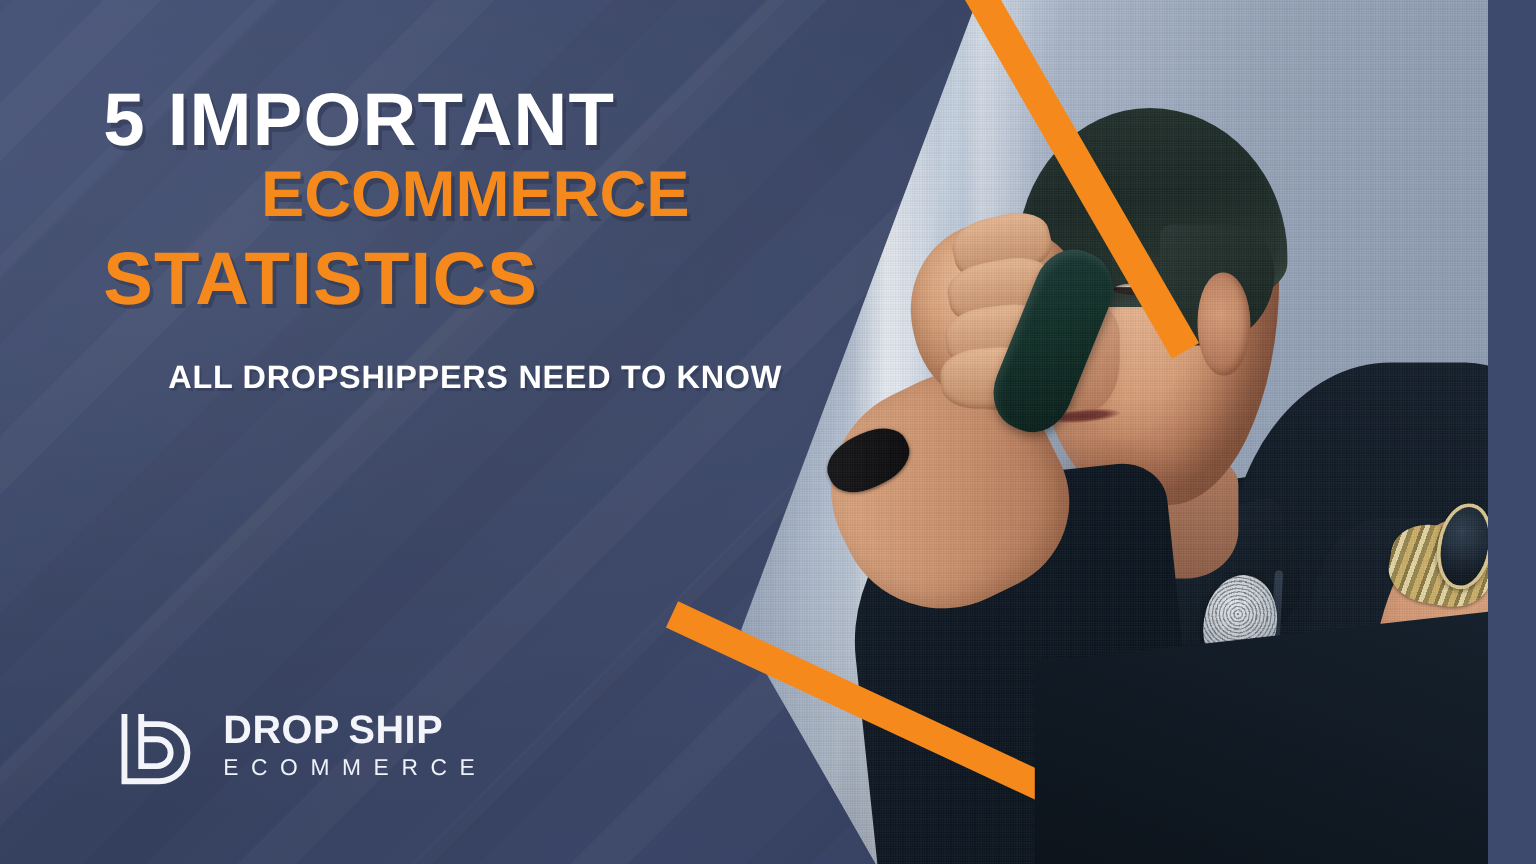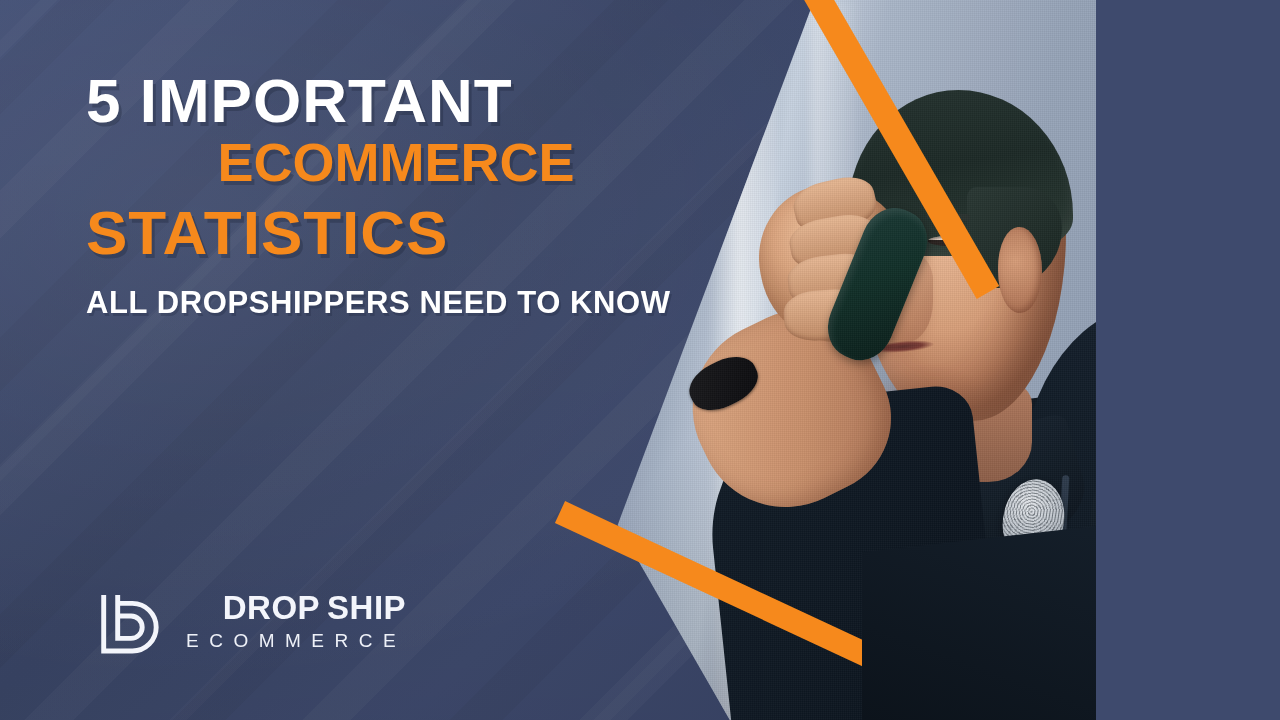--- a/index.html
+++ b/index.html
@@ -1,21 +1,21 @@
 <!DOCTYPE html>
 <html><head>
 <meta charset="utf-8">
 <style>
   * { margin:0; padding:0; box-sizing:border-box; }
   html,body { width:1280px; height:720px; overflow:hidden; background:#3e4a6d; }
   body { font-family:"Liberation Sans", sans-serif; }
 
   #thumb {
     position:relative;
-    width:1096px; height:720px;
+    width:1240px; height:720px;
     overflow:hidden;
     background:#7f1d1d;
   }
 
   
   .bg-base {
     position:absolute; inset:0;
     background:
       linear-gradient(135deg, #46537a 0%, #3c486a 38%, #414d72 62%, #394468 100%);
   }
@@ -326,33 +326,34 @@
     font-weight:bold;
     letter-spacing:-0.5px;
     line-height:0.95;
     text-transform:uppercase;
     text-shadow:3px 4px 0 rgba(20,28,48,0.28);
   }
   .line1 { font-size:62px; color:#ffffff; letter-spacing:1px; }
   .line2 { font-size:54px; color:#f6891c; letter-spacing:0px; margin-top:6px;text-align:center; }
   .line3 { font-size:62px; color:#f6891c; letter-spacing:1px; margin-top:16px; }
   .subhead {
-    margin-top:22px;
-    font-size:31px; font-weight:bold; color:#ffffff;
+    margin-top:36px;
+    font-size:27px; font-weight:bold; color:#ffffff;
     letter-spacing:0.6px; text-transform:uppercase;
     text-shadow:2px 3px 0 rgba(20,28,48,0.22);
+    text-align:center;
   }
 
   
   .logo {
     position:absolute; left:96px; bottom:62px;
     display:flex; align-items:center; gap:20px; z-index:10;
   }
   .logo-mark { width:70px; height:70px; flex:0 0 auto; }
-  .logo-text { display:flex; flex-direction:column;align-items:flex-end; }
+  .logo-text { display:flex; flex-direction:column; }
   .logo-top {
     font-size:33px; font-weight:bold; color:#f3f5fb;
     letter-spacing:0.5px; line-height:1.0;
   }
   .logo-top .sp { display:inline-block; width:7px; }
   .logo-sub {
     font-size:19px; font-weight:300; color:#eef1f8;
     letter-spacing:10.5px; line-height:1.5; margin-top:3px;
   }
 </style>

